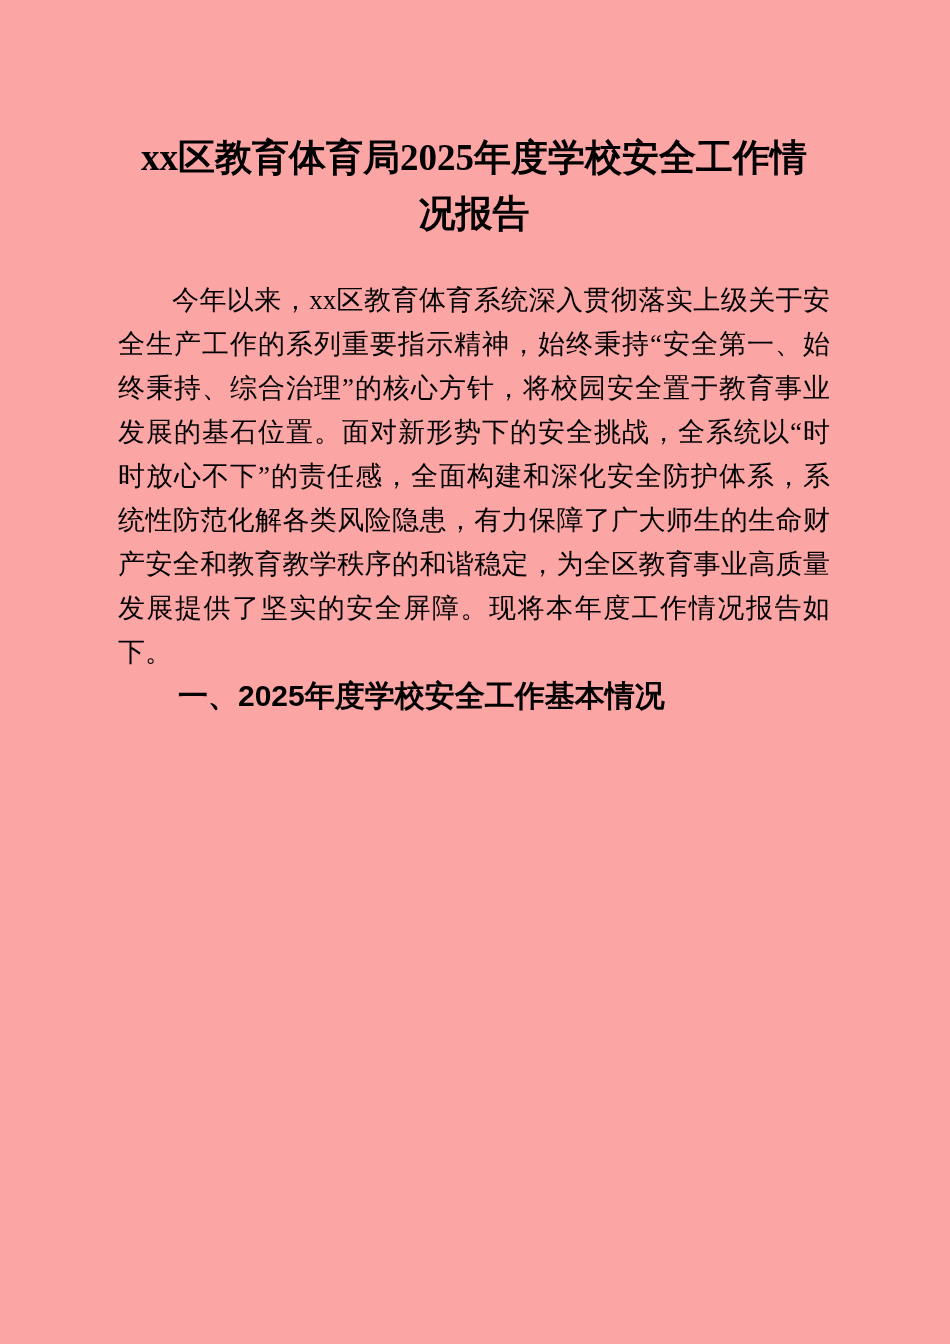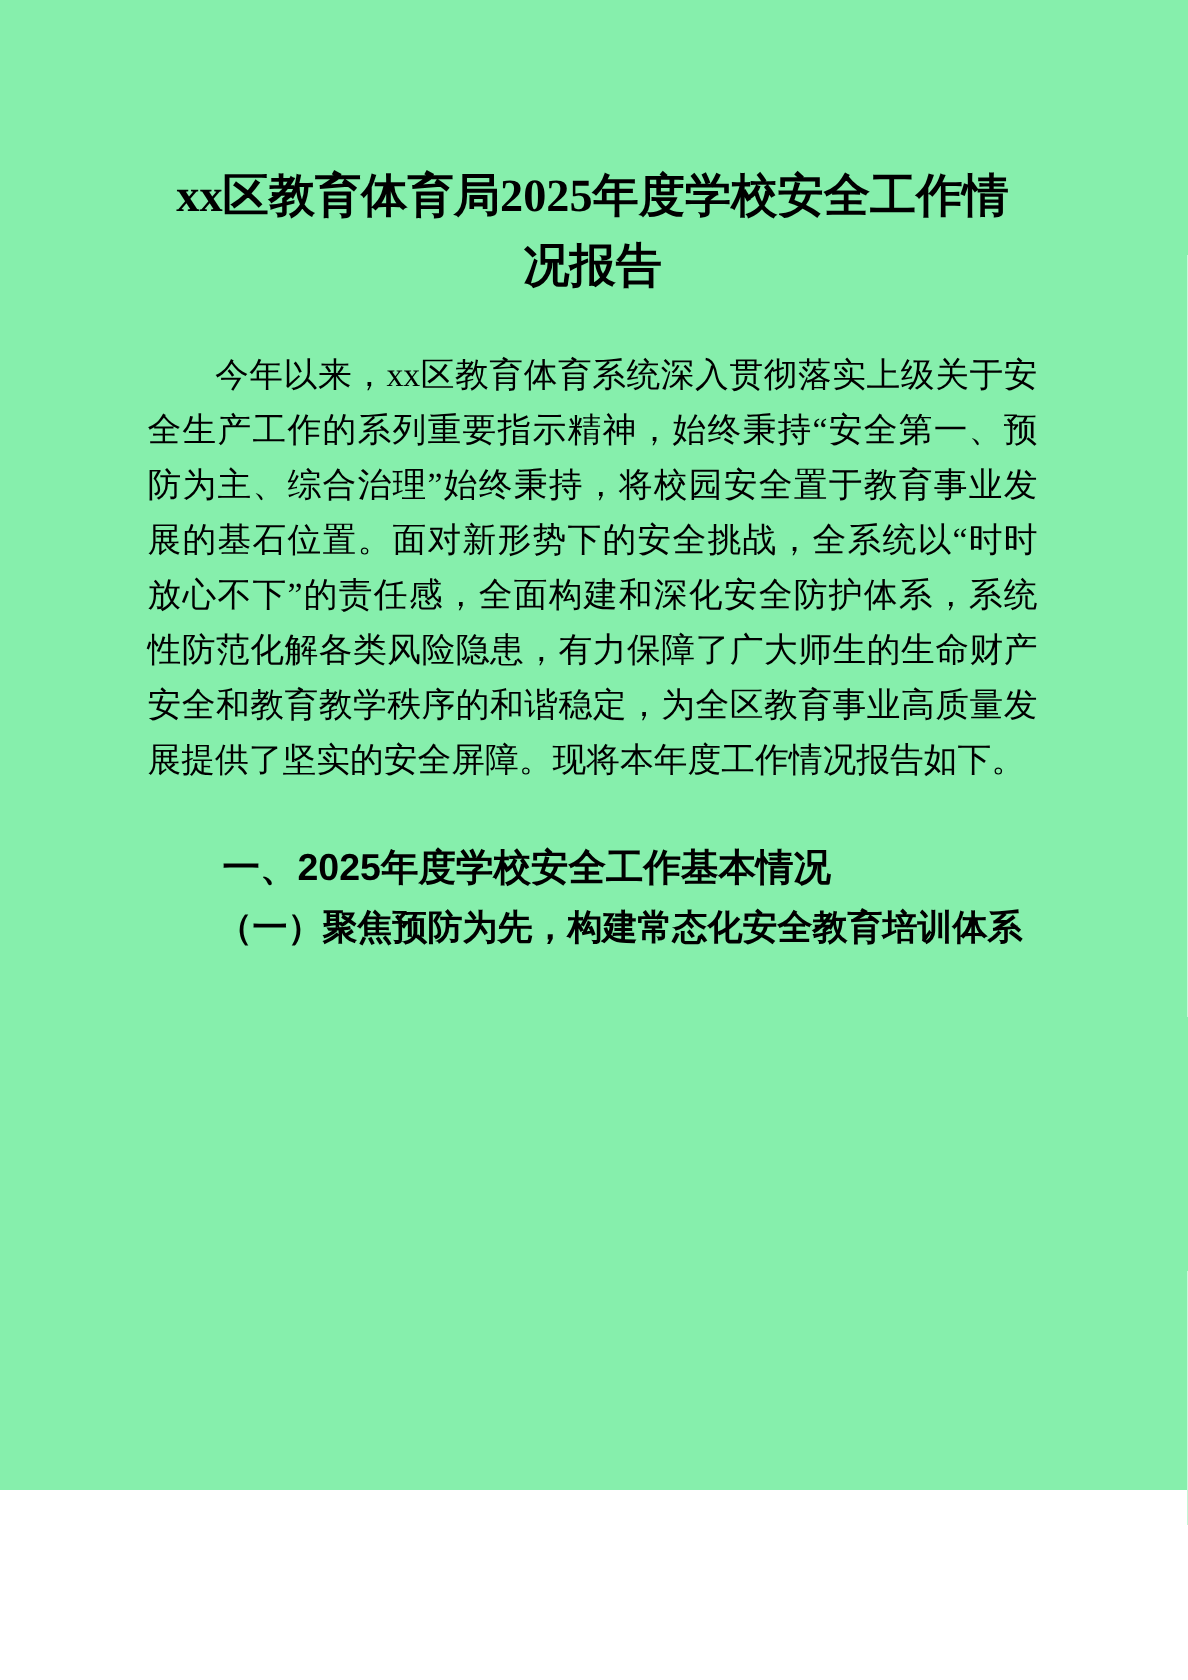--- a/index.html
+++ b/index.html
@@ -2,23 +2,23 @@
 <html><head>
 <meta charset="utf-8">
 <style>
   * { margin: 0; padding: 0; box-sizing: border-box; }
   html, body {
     background: #ffffff;
   }
   .page {
     position: relative;
     width: 950px;
-    height: 1192px;
+    height: 1344px;
     margin: 0 auto;
-    background: #86efac;
+    background: #fca5a5;
     color: #000000;
     overflow: hidden;
   }
   .content {
     position: absolute;
     left: 118px;
     top: 0;
     width: 712px;
   }
   .doc-title {
@@ -42,42 +42,40 @@
     color: #000000;
   }
   .section-heading {
     font-family: "Liberation Sans", "DejaVu Sans", sans-serif;
     font-size: 30px;
     font-weight: bold;
     line-height: 44px;
     text-indent: 2em;
     text-align: left;
     color: #000000;
-    margin-top: 43px;
   }
   .subsection-heading {
     margin-top: 4px;
     font-family: "Liberation Serif", "DejaVu Serif", serif;
     font-size: 28px;
     font-weight: bold;
     line-height: 44px;
     text-indent: 2em;
     text-align: left;
     color: #000000;
   }
 </style>
 </head>
 <body>
 
 <div class="page">
   <div class="content">
 
     <h1 class="doc-title">xx区教育体育局2025年度学校安全工作情况报告</h1>
 
-    <p class="body-para">今年以来，xx区教育体育系统深入贯彻落实上级关于安全生产工作的系列重要指示精神，始终秉持“安全第一、预防为主、综合治理”始终秉持，将校园安全置于教育事业发展的基石位置。面对新形势下的安全挑战，全系统以“时时放心不下”的责任感，全面构建和深化安全防护体系，系统性防范化解各类风险隐患，有力保障了广大师生的生命财产安全和教育教学秩序的和谐稳定，为全区教育事业高质量发展提供了坚实的安全屏障。现将本年度工作情况报告如下。</p>
+    <p class="body-para">今年以来，xx区教育体育系统深入贯彻落实上级关于安全生产工作的系列重要指示精神，始终秉持“安全第一、始终秉持、综合治理”的核心方针，将校园安全置于教育事业发展的基石位置。面对新形势下的安全挑战，全系统以“时时放心不下”的责任感，全面构建和深化安全防护体系，系统性防范化解各类风险隐患，有力保障了广大师生的生命财产安全和教育教学秩序的和谐稳定，为全区教育事业高质量发展提供了坚实的安全屏障。现将本年度工作情况报告如下。</p>
 
     <h2 class="section-heading">一、2025年度学校安全工作基本情况</h2>
 
 
-    <h3 class="subsection-heading">（一）聚焦预防为先，构建常态化安全教育培训体系</h3>
 
   </div>
 </div>
 
 </body></html>

